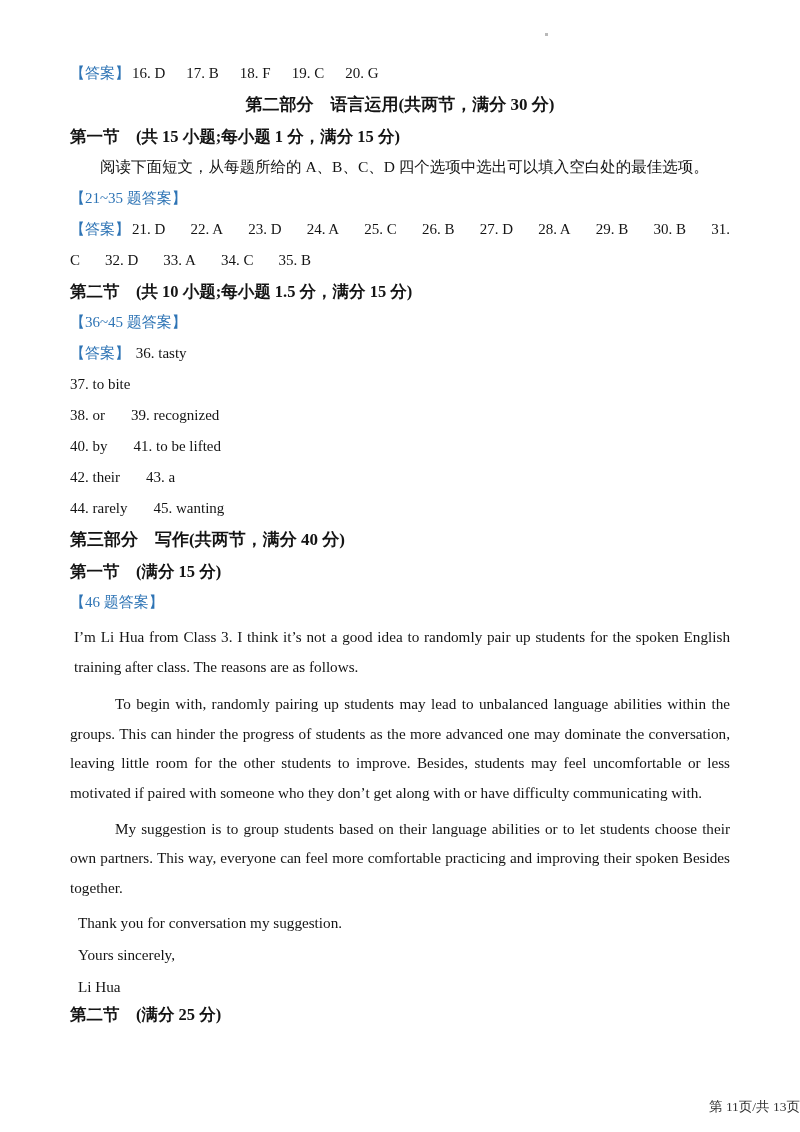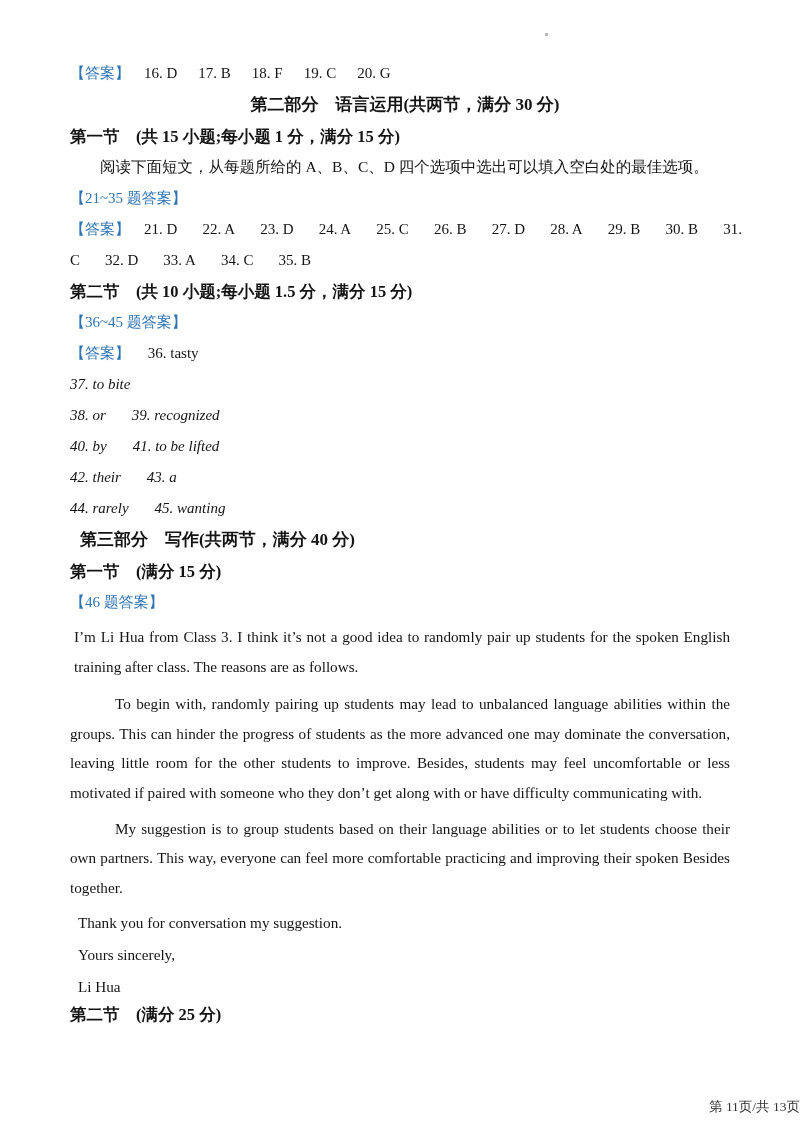--- a/index.html
+++ b/index.html
@@ -14,45 +14,44 @@
   }
   .page { padding: 62px 70px 0 70px; width: 800px; }
 
   .row { font-size: 15px; line-height: 22px; margin-bottom: 9px; white-space: nowrap; }
   .heading {
     font-weight: bold;
     font-size: 17px;
     line-height: 24px;
     margin-bottom: 8px;
     white-space: nowrap;
-    margin-left: 10px;
   }
   .heading.center { text-align: center; }
   .subheading {
     font-weight: bold;
     font-size: 16.5px;
     line-height: 23px;
     margin-bottom: 8px;
     white-space: nowrap;
   }
   .instruction { font-size: 15.5px; line-height: 22px; margin-bottom: 9px; padding-left: 30px; }
   .blue-header { font-size: 15px; line-height: 22px; margin-bottom: 9px; color: #2e74b5; }
 
-  .ans-label { color: #2e74b5; margin-right: 14px; }
+  .ans-label { color: #2e74b5; margin-right: 2px; }
 
   .inline-items span { display: inline-block; margin-right: 21px; }
   .inline-items span:last-child { margin-right: 16px; }
 
   .spread { display: inline-flex; justify-content: space-between; width: 598px; vertical-align: top; }
   .spread span { display: inline-block; }
 
   .wrap2 span { display: inline-block; margin-right: 25px; }
   .wrap2 span:last-child { margin-right: 0; }
 
-  .gram span { display: inline-block; margin-right: 26px; font-style: italic; }
+  .gram span { display: inline-block; margin-right: 26px; }
   .gram span:last-child { margin-right: 0; }
 
   .letter { font-size: 15.2px; }
   .letter p {
     margin: 0 0 7px 0;
     line-height: 29.6px;
     text-align: justify;
   }
   .letter p.salutation-row { text-align: left; }
   .letter p.p-first { padding-left: 4px; margin-bottom: 8px; }

